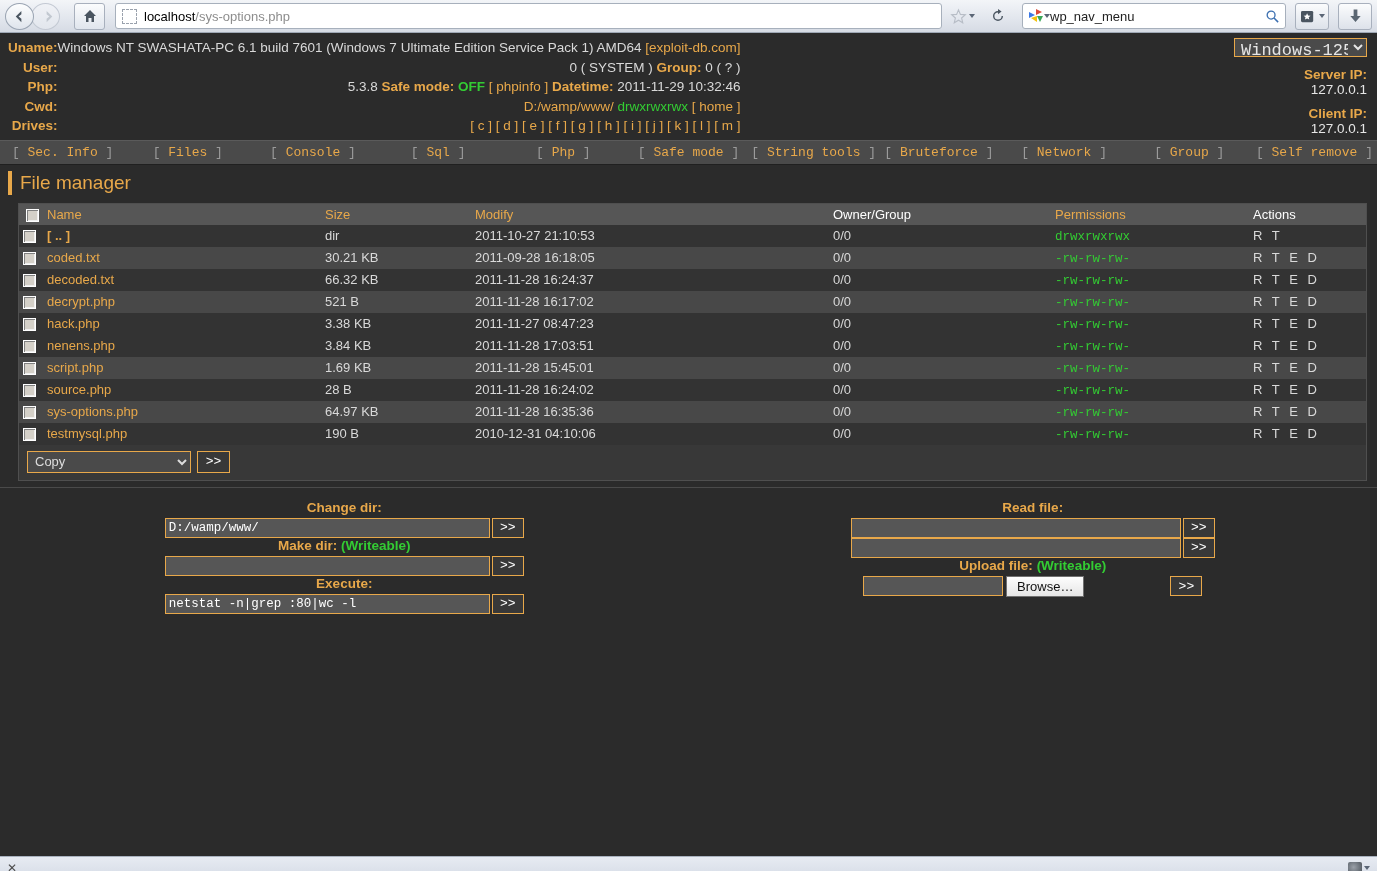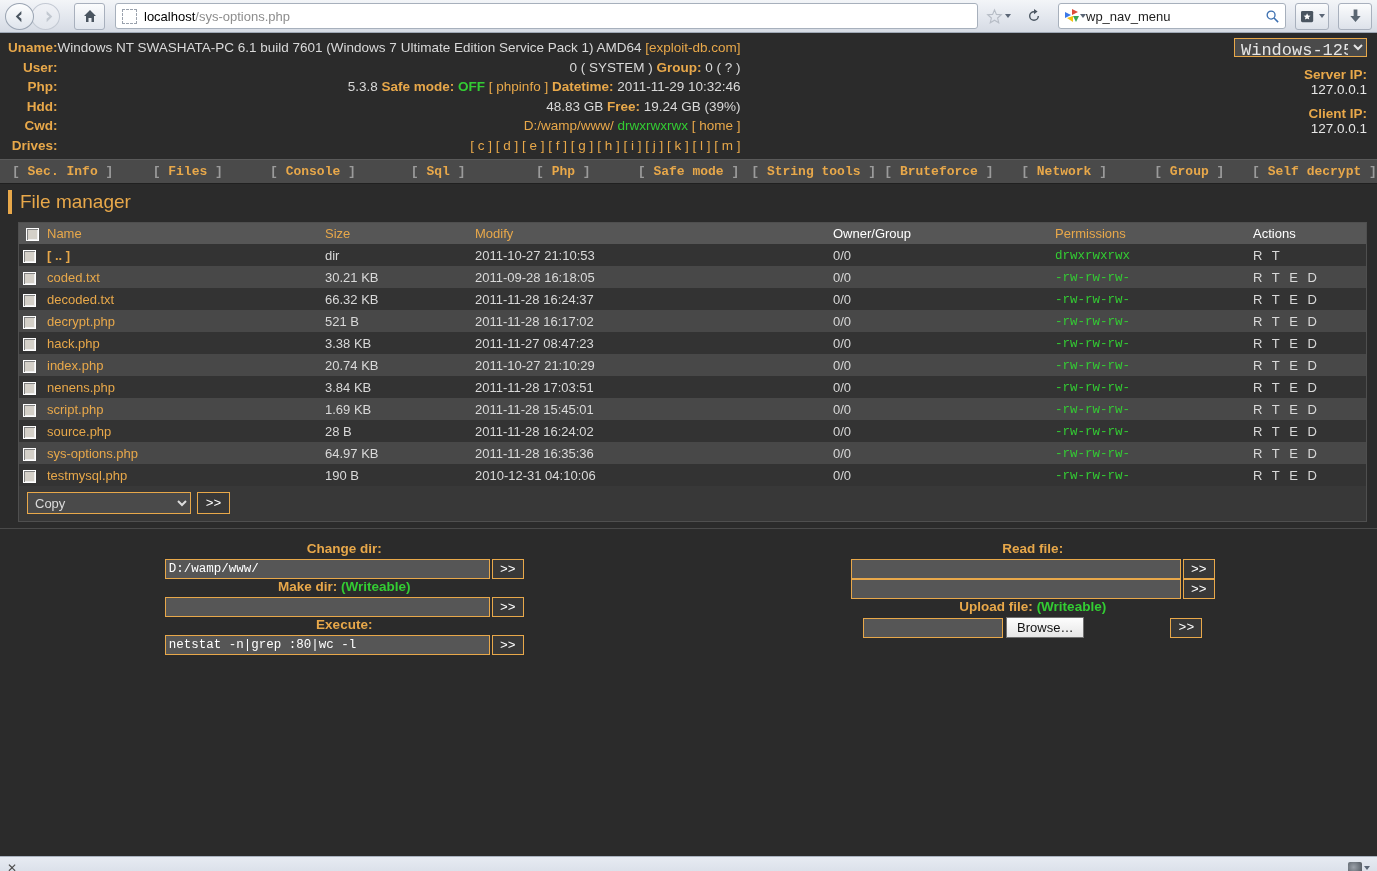--- a/index.html
+++ b/index.html
@@ -72,21 +72,21 @@
   #url-text {
     font-size: 13px;
     color: #8d8d8d;
     white-space: nowrap;
     overflow: hidden;
   }
   #url-text b { color: #000; font-weight: normal; }
   .star-box { display:flex; align-items:center; gap:2px; padding:0 4px; }
   .chev { width:0;height:0;border-left:3.5px solid transparent;border-right:3.5px solid transparent;border-top:4px solid #5b6676; }
   #search-box {
-    width: 228px;
+    width: 264px;
     height: 26px;
     background: #fff;
     border: 1px solid #a7b0bc;
     border-radius: 3px;
     display: flex; align-items: center;
     padding: 0 5px; 
     margin-left: 5px;
   }
   #search-text { flex:1; font-size:13px; color:#222; }
   .sq-btn {
@@ -145,21 +145,20 @@
   
   #navbar {
     background: #4a4a4a;
     height: 25px;
     display: flex;
     align-items: center;
     border-top: 1px solid #5a5a5a;
     border-bottom: 1px solid #202020;
     font-family: "Liberation Mono", monospace;
     font-size: 13px;
-    font-weight: bold;
   }
   .navitem {
     flex: 1;
     text-align: center;
     color: #9b9b9b;
     white-space: nowrap;
     cursor: pointer;
   }
   .navitem i { font-style: normal; color: #e8a84a; }
 
@@ -405,28 +404,20 @@
         <td class="val">
           <span>5.3.8</span>
           <span class="kw">Safe mode:</span>
           <span class="ok">OFF</span>
           <span class="lnk">[ phpinfo ]</span>
           <span class="kw">Datetime:</span>
           <span>2011-11-29 10:32:46</span>
         </td>
       </tr>
       <tr>
-        <td class="lab">Hdd:</td>
-        <td class="val">
-          <span>48.83 GB</span>
-          <span class="kw">Free:</span>
-          <span>19.24 GB (39%)</span>
-        </td>
-      </tr>
-      <tr>
         <td class="lab">Cwd:</td>
         <td class="val">
           <span class="lnk">D:/wamp/www/</span>
           <span class="gr">drwxrwxrwx</span>
           <span class="lnk">[ home ]</span>
         </td>
       </tr>
       <tr>
         <td class="lab">Drives:</td>
         <td class="val" id="drives-cell"><span class="lnk">[ c ]</span> <span class="lnk">[ d ]</span> <span class="lnk">[ e ]</span> <span class="lnk">[ f ]</span> <span class="lnk">[ g ]</span> <span class="lnk">[ h ]</span> <span class="lnk">[ i ]</span> <span class="lnk">[ j ]</span> <span class="lnk">[ k ]</span> <span class="lnk">[ l ]</span> <span class="lnk">[ m ]</span> </td>
@@ -447,21 +438,21 @@
       <div class="navitem">[ <i>Sec. Info</i> ]</div>
       <div class="navitem">[ <i>Files</i> ]</div>
       <div class="navitem">[ <i>Console</i> ]</div>
       <div class="navitem">[ <i>Sql</i> ]</div>
       <div class="navitem">[ <i>Php</i> ]</div>
       <div class="navitem">[ <i>Safe mode</i> ]</div>
       <div class="navitem">[ <i>String tools</i> ]</div>
       <div class="navitem">[ <i>Bruteforce</i> ]</div>
       <div class="navitem">[ <i>Network</i> ]</div>
       <div class="navitem">[ <i>Group</i> ]</div>
-      <div class="navitem">[ <i>Self decrypt</i> ]</div>
+      <div class="navitem">[ <i>Self remove</i> ]</div>
     </div>
 
   <div id="fm-title-wrap">
     <div id="fm-bar"></div>
     <div id="fm-title">File manager</div>
   </div>
 
   <div id="fm-panel">
     <table class="files">
       <thead>
@@ -524,29 +515,20 @@
           </tr>
           <tr class="r-odd">
             <td class="c-chk"><span class="cb"></span></td>
             <td class="c-name"><span class="fname">hack.php</span></td>
             <td class="c-size">3.38 KB</td>
             <td class="c-mod">2011-11-27 08:47:23</td>
             <td class="c-own">0/0</td>
             <td class="c-perm"><span class="perm">-rw-rw-rw-</span></td>
             <td class="acts"><span>R</span> <span>T</span> <span>E</span> <span>D</span> </td>
           </tr>
-          <tr class="r-even">
-            <td class="c-chk"><span class="cb"></span></td>
-            <td class="c-name"><span class="fname">index.php</span></td>
-            <td class="c-size">20.74 KB</td>
-            <td class="c-mod">2011-10-27 21:10:29</td>
-            <td class="c-own">0/0</td>
-            <td class="c-perm"><span class="perm">-rw-rw-rw-</span></td>
-            <td class="acts"><span>R</span> <span>T</span> <span>E</span> <span>D</span> </td>
-          </tr>
           <tr class="r-odd">
             <td class="c-chk"><span class="cb"></span></td>
             <td class="c-name"><span class="fname">nenens.php</span></td>
             <td class="c-size">3.84 KB</td>
             <td class="c-mod">2011-11-28 17:03:51</td>
             <td class="c-own">0/0</td>
             <td class="c-perm"><span class="perm">-rw-rw-rw-</span></td>
             <td class="acts"><span>R</span> <span>T</span> <span>E</span> <span>D</span> </td>
           </tr>
           <tr class="r-even">

